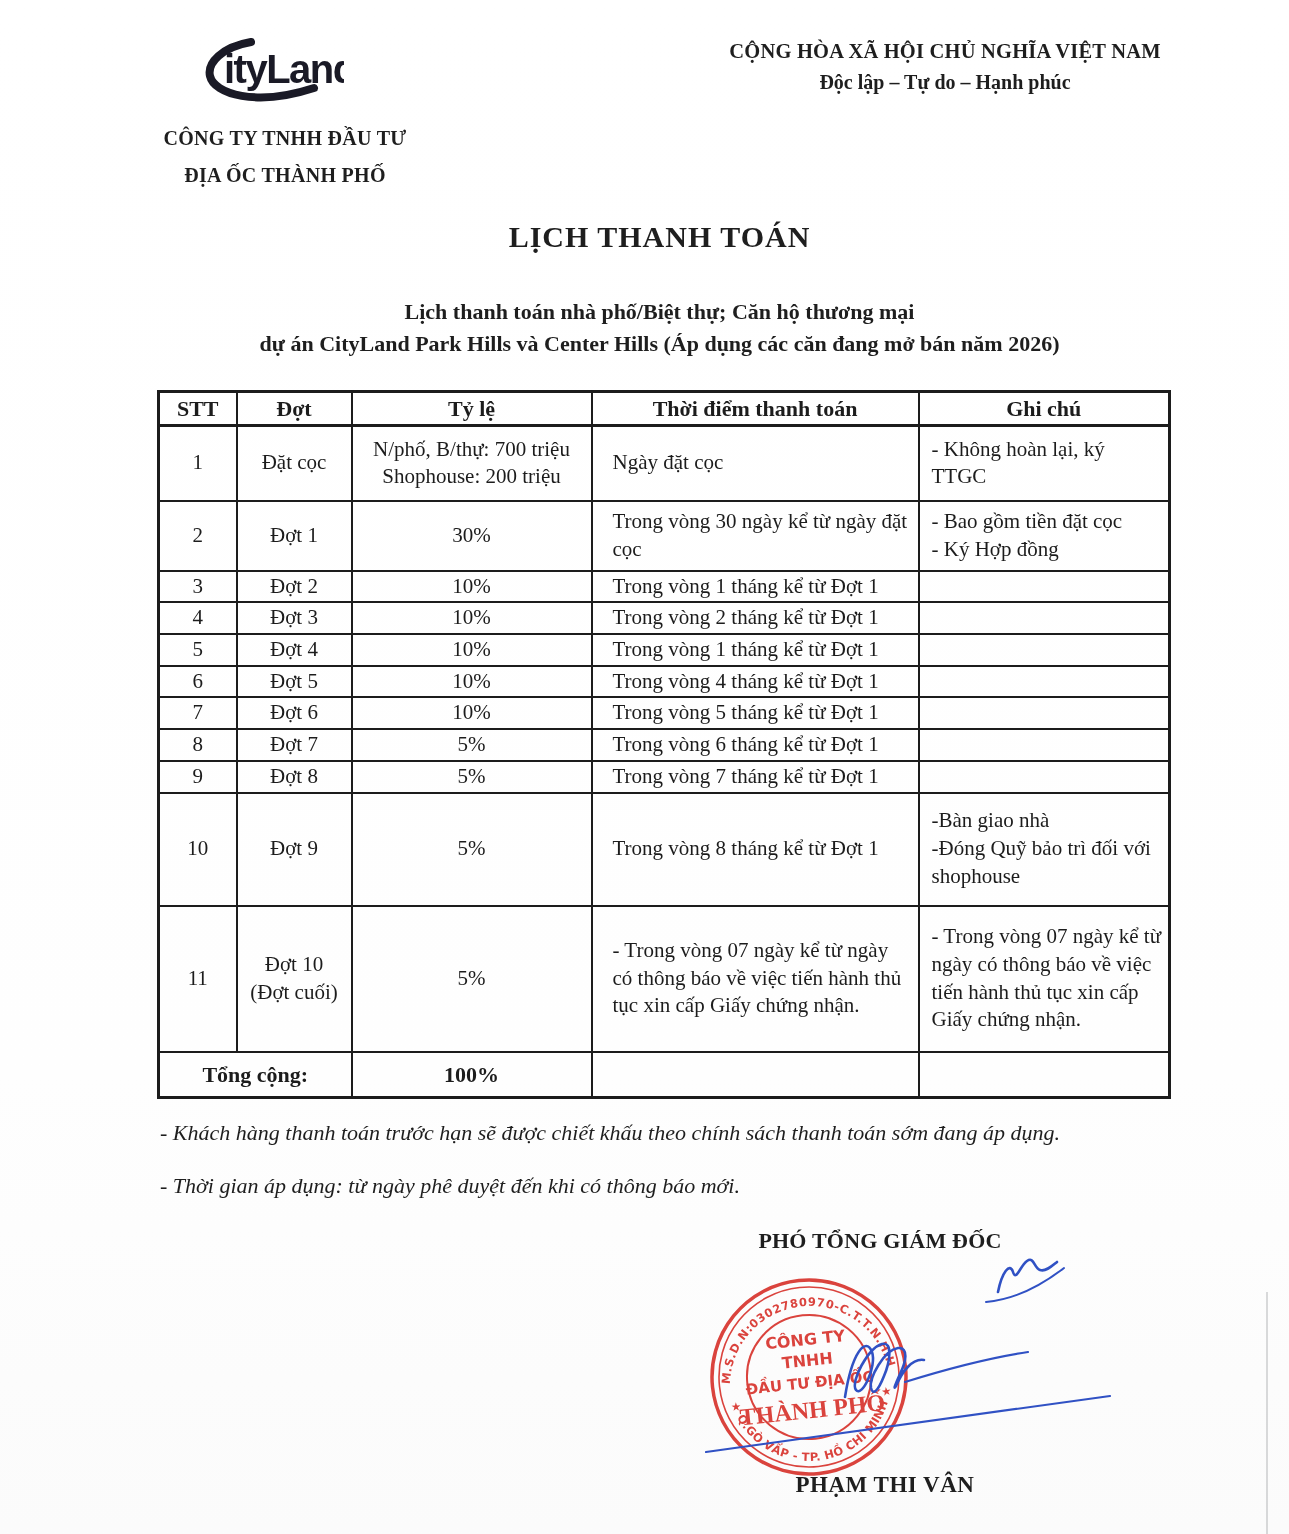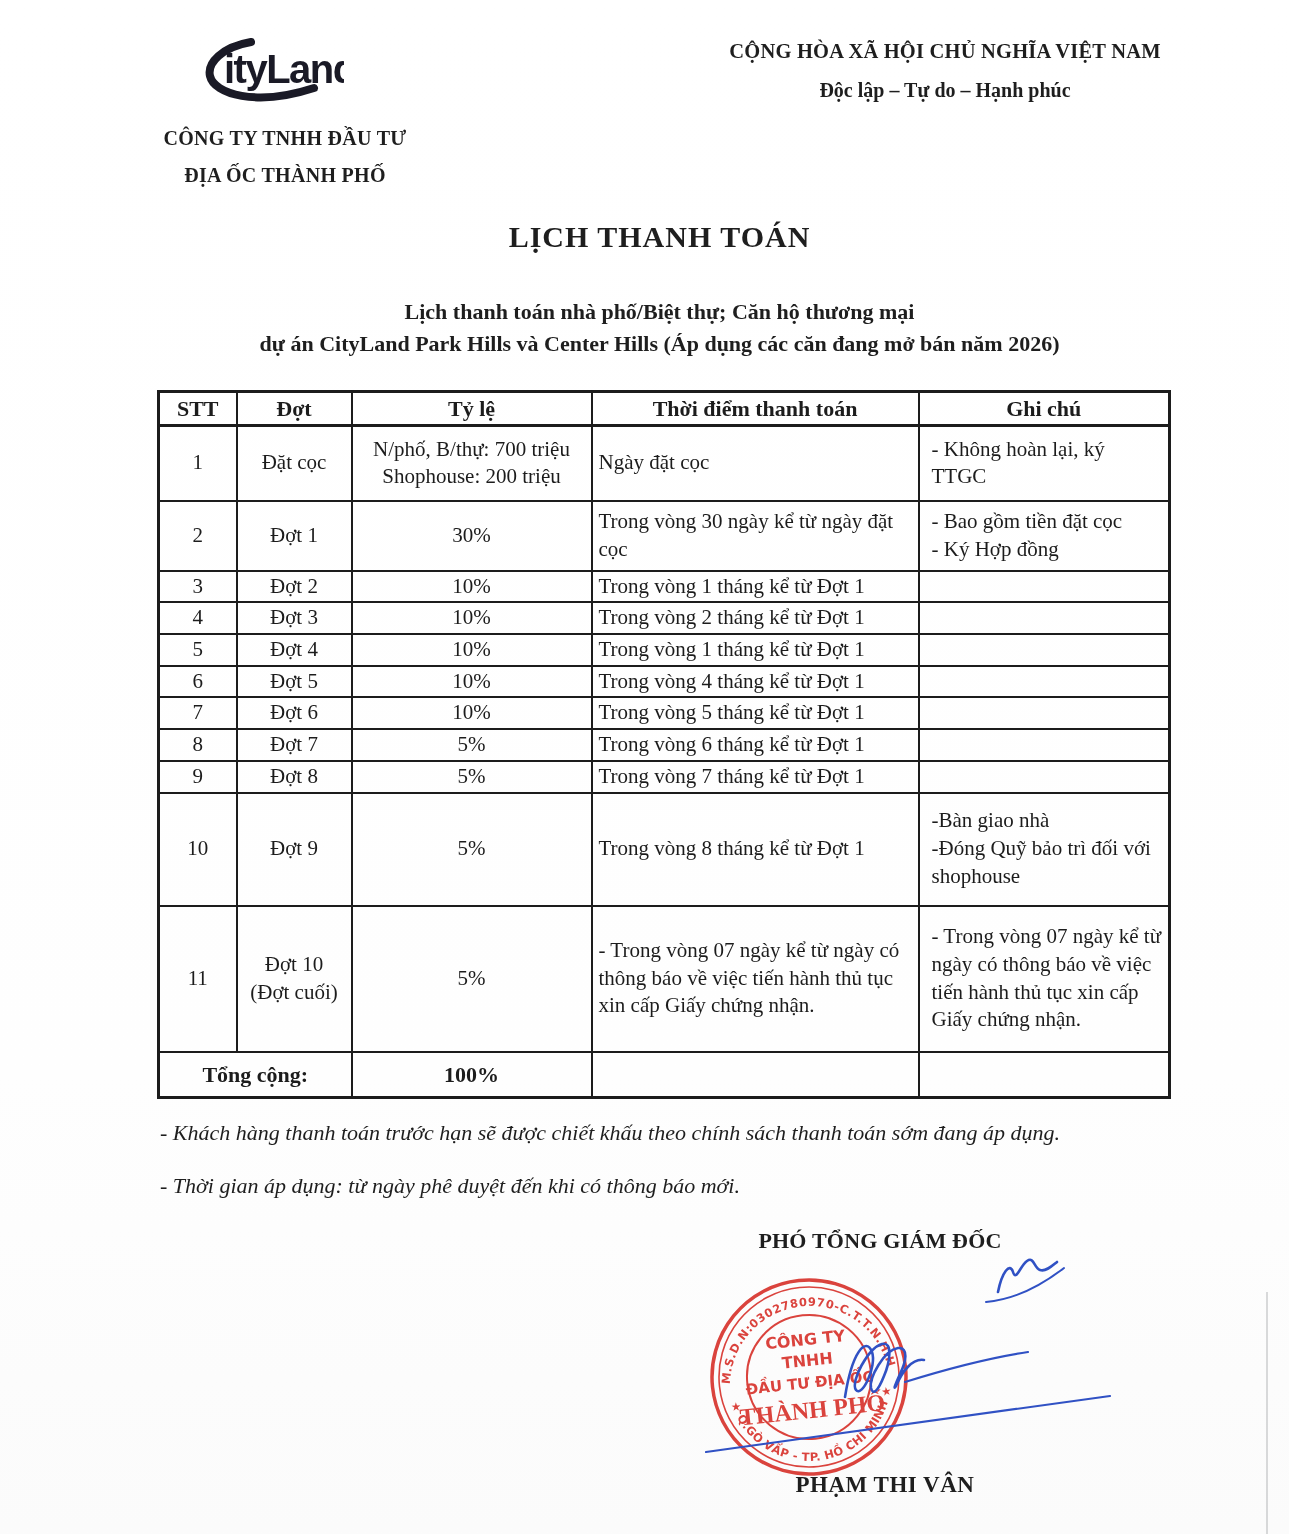--- a/index.html
+++ b/index.html
@@ -13,21 +13,21 @@
   
   .logo-svg { position:absolute; left:196px; top:28px; width:148px; height:94px; }
   .company-lines {
     position:absolute; left:120px; top:120px; width:330px; text-align:center;
     font-weight:bold; font-size:20px; line-height:37px; letter-spacing:.3px;
   }
   .national {
     position:absolute; left:690px; top:40px; width:510px; text-align:center;
   }
   .national .nh1 { font-weight:bold; font-size:20.5px; letter-spacing:.2px; }
-  .national .nh2 { font-weight:bold; font-size:20px; margin-top:16px; }
+  .national .nh2 { font-weight:bold; font-size:20px; margin-top:8px; }
 
   
   .doc-title {
     position:absolute; left:30px; top:220px; width:1259px; text-align:center;
     font-weight:bold; font-size:30px; letter-spacing:1px;
   }
   .doc-subtitle {
     position:absolute; left:30px; top:296px; width:1259px; text-align:center;
     font-weight:bold; font-size:22px; line-height:32px;
   }
@@ -38,21 +38,21 @@
     border-collapse:collapse; table-layout:fixed;
     font-size:21px; color:#1c1c1c;
     border:3px solid #1c1c1c;
   }
   .pay-table th, .pay-table td {
     border:2px solid #1c1c1c; vertical-align:middle;
     padding:1px 6px; white-space:pre-line; line-height:1.32;
   }
   .pay-table th { font-size:22px; font-weight:bold; text-align:center; border-bottom-width:3px; }
   .pay-table td.c { text-align:center; }
-  .pay-table td.l { text-align:left; padding-left:6px; }
+  .pay-table td.l { text-align:left; padding-left:20px; }
   .pay-table td.gc { text-align:left; padding-left:12px; }
   tr.h-head  { height:31px; }
   tr.h-r1    { height:75px; }
   tr.h-r2    { height:70px; }
   tr.h-s     { height:31px; }
   tr.h-r10   { height:113px; }
   tr.h-r11   { height:146px; }
   tr.h-total { height:46px; }
   .pay-table td.total-label { text-align:center; font-weight:bold; font-size:22px; }
   .pay-table td.total-val   { text-align:center; font-weight:bold; font-size:22px;margin-top:36px; }

